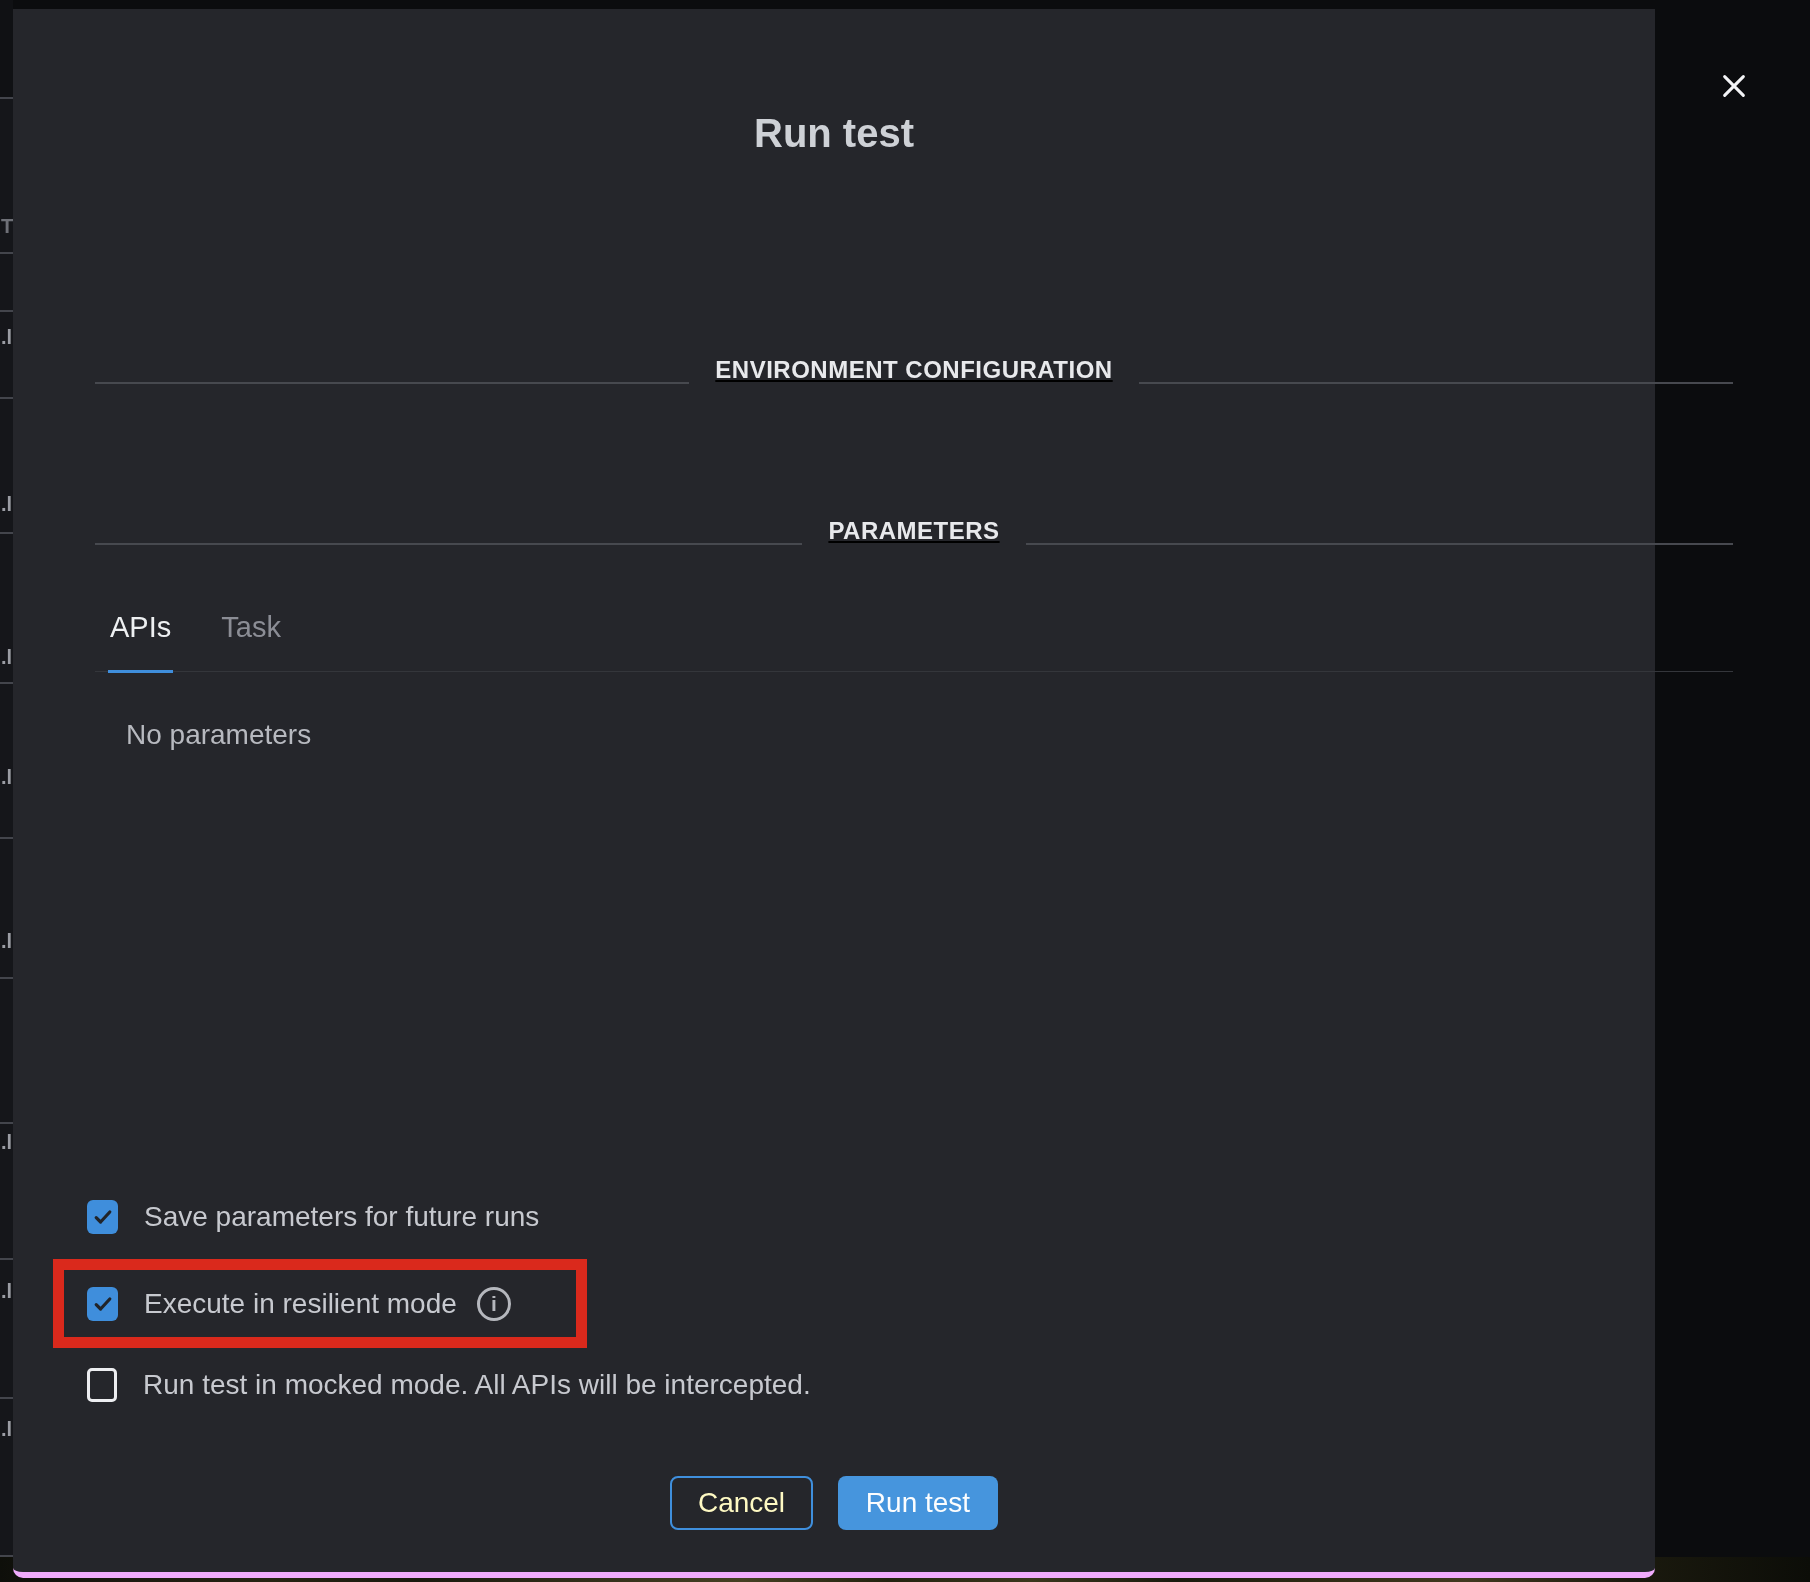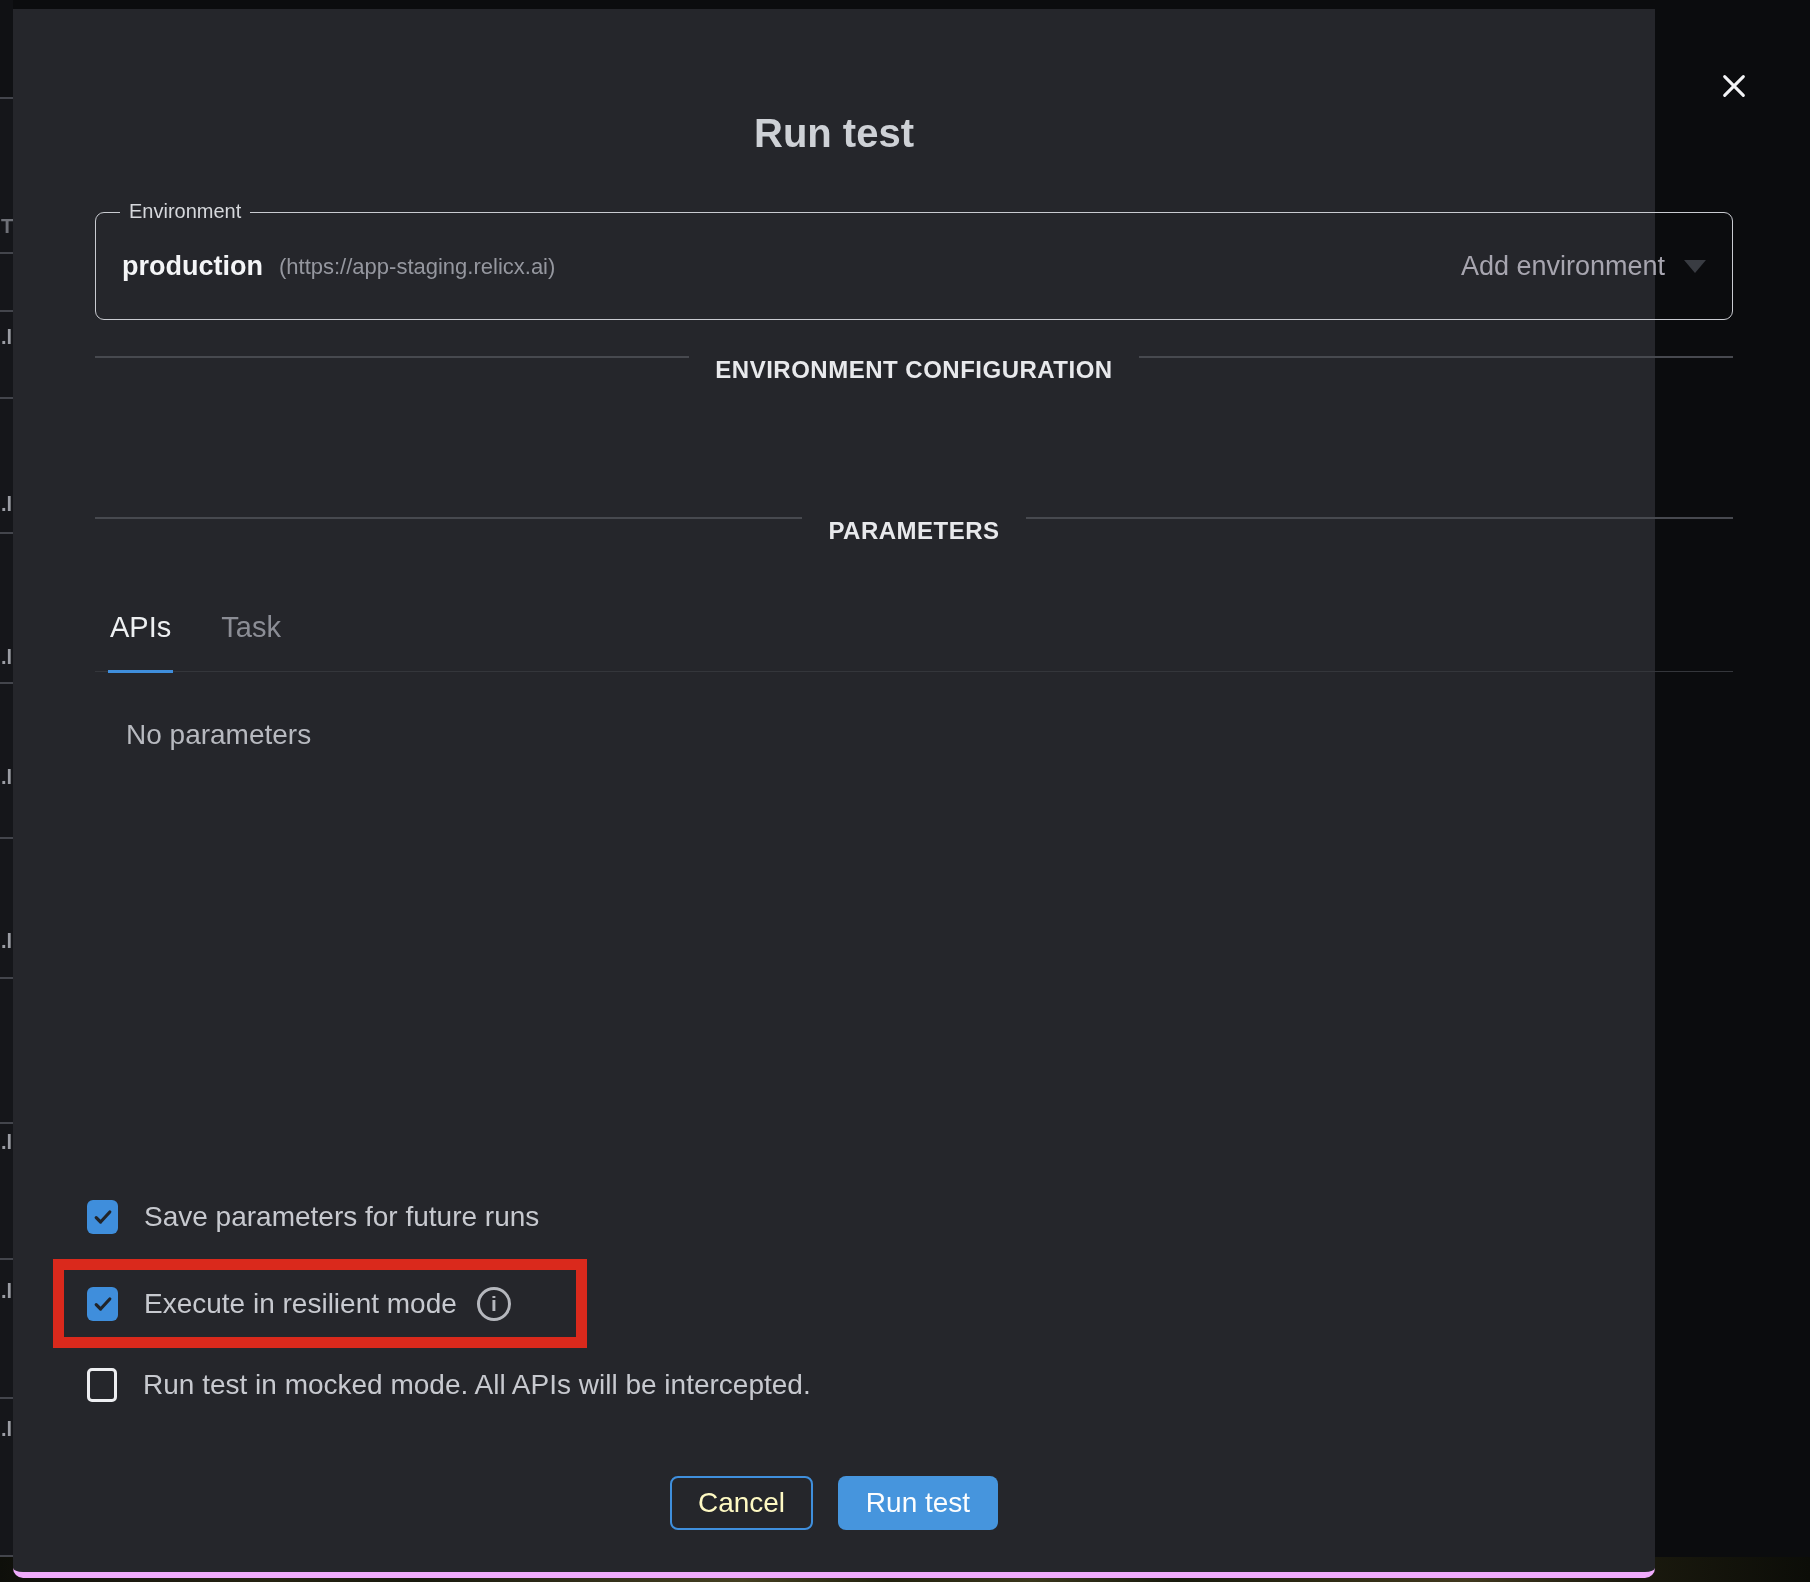--- a/index.html
+++ b/index.html
@@ -39,21 +39,21 @@
   .env-row { display:flex; align-items:center; height:100%; padding:0 26px; }
   .env-name { font-size:27px; font-weight:700; color:#f4f5f7; }
   .env-url  { font-size:22px; color:#95979f; margin-left:16px; padding-top:2px; }
   .env-add  { margin-left:auto; display:flex; align-items:center; gap:19px; cursor:pointer; }
   .env-add-label { font-size:27px; color:#a7a5af; }
   .caret-down { width:0; height:0; border-left:11px solid transparent;
     border-right:11px solid transparent; border-top:13px solid #393c42; }
 
   
   .section-divider { position:absolute; left:82px; width:1638px; height:28px;
-    display:flex; align-items:flex-start; gap:26px; }
+    display:flex; align-items:flex-end; gap:26px;text-decoration:underline; }
   .section-divider .line { flex:1; height:2px; background:#47494f; }
   .section-divider .label { font-size:24px; font-weight:700; color:#e8e9ec; letter-spacing:.5px; }
   .div-envconf { top:347px; }
   .div-params  { top:508px; }
 
   .accessible-note { position:absolute; left:82px; top:438px;
     font-size:30px; font-weight:700; color:#5d6067; }
 
   
   .tabs { position:absolute; left:82px; top:600px; width:1638px;
@@ -129,31 +129,20 @@
     <div class="close-btn">
       <span style="display:flex">
         <svg width="32" height="32" viewBox="0 0 24 24">
           <path d="M5 5l14 14M19 5L5 19" stroke="#f3f4f6" stroke-width="2.3" stroke-linecap="round" fill="none"></path>
         </svg>
       </span>
     </div>
 
     <div class="modal-title">Run test</div>
 
-    <div class="env-box">
-      <span class="env-legend">Environment</span>
-      <div class="env-row">
-        <span class="env-name">production</span>
-        <span class="env-url">(https://app-staging.relicx.ai)</span>
-        <span class="env-add">
-          <span class="env-add-label">Add environment</span>
-          <span class="caret-down"></span>
-        </span>
-      </div>
-    </div>
 
     <div class="section-divider div-envconf">
       <span class="line"></span>
       <span class="label">ENVIRONMENT CONFIGURATION</span>
       <span class="line"></span>
     </div>
 
 
     <div class="section-divider div-params">
       <span class="line"></span>

